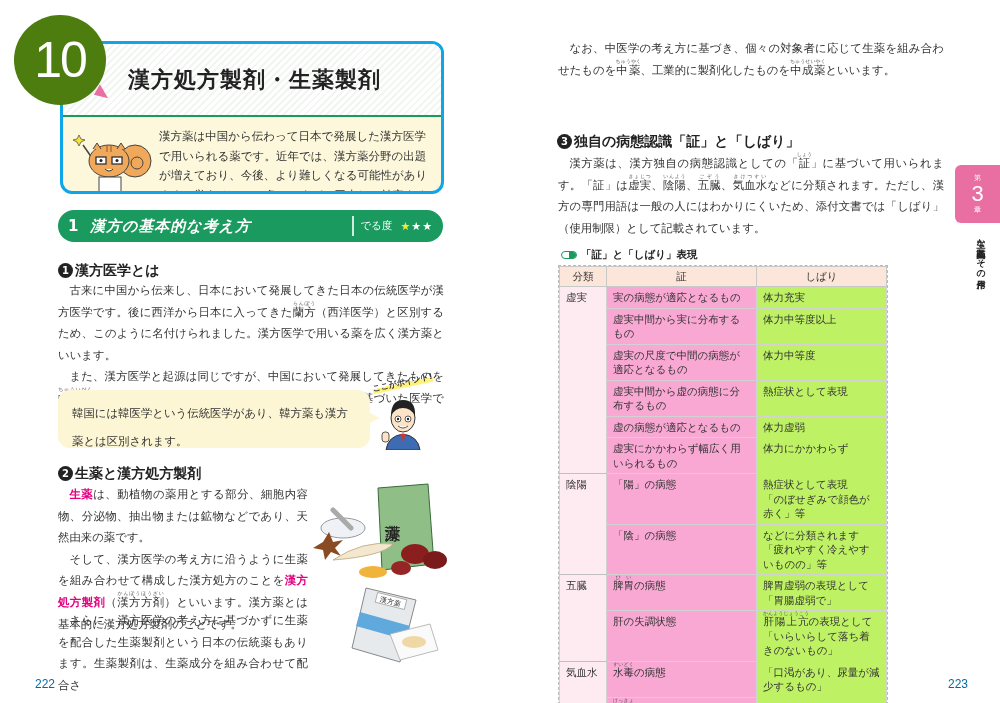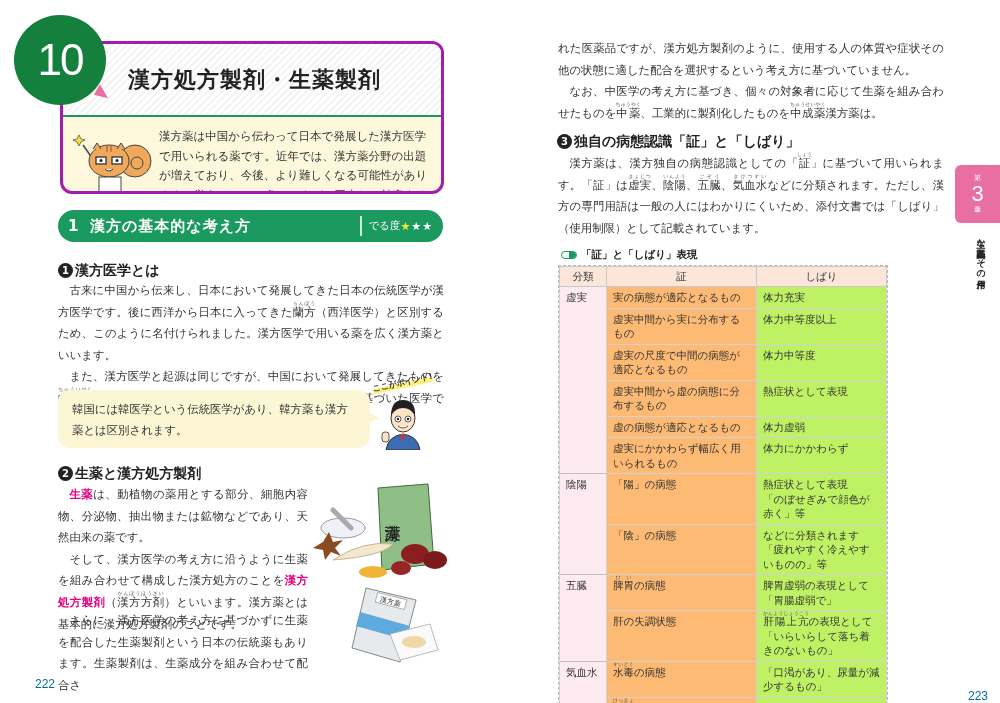--- a/index.html
+++ b/index.html
@@ -6,73 +6,73 @@
   html, body { width: 1000px; height: 703px; background: #ffffff; overflow: hidden; }
   body { position: relative; font-family: "DejaVu Sans", "Liberation Sans", sans-serif; color: #333; }
 
   .page { position: absolute; top: 0; height: 703px; }
   .page-left { left: 0; width: 500px; }
   .page-right { left: 500px; width: 500px; }
 
   
   .lesson-num {
     position: absolute; left: 14px; top: 15px; width: 92px; height: 90px;
-    border-radius: 50%; background: #15803d; color: #fff;
-    font-family: "Liberation Sans", sans-serif; font-size: 44px; font-weight: 500;
+    border-radius: 50%; background: #4d7c0f; color: #fff;
+    font-family: "Liberation Sans", sans-serif; font-size: 50px; font-weight: 500;
     display: flex; align-items: center; justify-content: center; letter-spacing: -2px;
     z-index: 3;
   }
   .lesson-num::after {
     content: ""; position: absolute; right: -4px; bottom: 6px;
     border-left: 14px solid #e96fa3; border-top: 8px solid transparent; border-bottom: 4px solid transparent;
     transform: rotate(30deg);
   }
   .title-box {
     position: absolute; left: 60px; top: 41px; width: 384px; height: 153px;
-    border: 3px solid #a21caf; border-radius: 12px; overflow: hidden; background: #fdf8dc;
+    border: 3px solid #0ea5e9; border-radius: 12px; overflow: hidden; background: #fdf8dc;
   }
   .title-bar {
     height: 73px; border-bottom: 2px solid #1a9a5e;
     background: repeating-linear-gradient(135deg, #f3f5f2 0 2px, #ffffff 2px 5px);
     display: flex; align-items: center; padding-left: 65px;
   }
   .title-text { font-size: 22px; font-weight: bold; color: #222; letter-spacing: 1px; }
   .intro { display: flex; padding: 10px 12px 0 8px; }
   .mascot-squirrel { width: 86px; height: 72px; flex: none; }
   .intro-text { font-size: 11.5px; line-height: 19.5px; color: #333; padding-left: 2px; }
 
   
   .section-bar {
     position: absolute; left: 58px; top: 210px; width: 385px; height: 32px;
     background: #1a9a5e; border-radius: 16px; color: #fff;
     display: flex; align-items: center; padding-left: 10px;
   }
   .section-num { font-size: 15px; font-weight: bold; width: 22px; }
-  .section-title { font-size: 15px; font-weight: bold; flex: 1; letter-spacing: 1px; }
+  .section-title { font-size: 15px; font-weight: bold; flex: 1; letter-spacing: 1px; font-style: italic; }
   .freq-sep { width: 2px; height: 20px; background: #cdeedd; margin-right: 6px; }
-  .freq-label { font-size: 10.5px; }
+  .freq-label { font-size: 10.5px; margin-right: 8px; }
   .stars { font-size: 11px; margin-right: 10px; letter-spacing: 1px; }
   .star-on { color: #f4e73a; }
   .star-off { color: #ffffff; }
 
   
   .h3 { position: absolute; font-size: 14px; font-weight: bold; color: #222; }
   .para { position: absolute; font-size: 11.4px; line-height: 21.6px; color: #333; text-align: justify; }
   .indent { text-indent: 1em; display: block; }
   .pink { color: #e4007f; font-weight: bold; }
   ruby rt { font-size: 5px; color: #555; }
 
   .circled { display: inline-block; width: 15px; height: 15px; border-radius: 50%; background: #222; color: #fff;
     font-size: 10px; text-align: center; line-height: 15px; margin-right: 2px; vertical-align: 1px; }
 
   
   .point-box {
     position: absolute; left: 58px; top: 390px; width: 312px; height: 58px;
     background: #fdf6d4; border-radius: 12px; padding: 9px 14px;
-    font-size: 11.4px; line-height: 21px; color: #333;
+    font-size: 11.4px; line-height: 28px; color: #333;
   }
   .point-box::after {
     content: ""; position: absolute; right: -10px; top: 22px;
     border-left: 12px solid #fdf6d4; border-top: 6px solid transparent; border-bottom: 6px solid transparent;
   }
   .point-label { position: absolute; left: 372px; top: 377px; font-size: 8px; font-weight: bold; color: #333;
     transform: rotate(-12deg); background: linear-gradient(transparent 55%, #fff27a 55%); }
   .mascot-man { position: absolute; left: 378px; top: 392px; width: 50px; height: 58px; }
 
   
@@ -98,21 +98,21 @@
   .pill-icon { width: 16px; height: 8px; border: 1.5px solid #1a9a5e; border-radius: 4px; margin-right: 4px; position: relative; overflow: hidden; }
   .pill-icon::after { content: ""; position: absolute; right: 0; top: 0; width: 7px; height: 100%; background: #1a9a5e; }
 
   .kampo-table {
     position: absolute; left: 559px; top: 266px; width: 328px; border-collapse: collapse;
     font-size: 10.5px; line-height: 14.5px; color: #333; outline: 1px dashed #b9b9b9;
   }
   .kampo-table th { background: #fbe6d9; font-weight: normal; height: 20px; border: 1px solid #c8c8c8; text-align: center; }
   .kampo-table td { border: 1px solid #d2d2d2; padding: 3px 6px; vertical-align: top; }
   .kampo-table td.cat { background: #fdebf1; width: 47px; border-bottom: 1px solid #c0c0c0; }
-  .kampo-table td.sho { background: #fdba74; width: 150px; }
+  .kampo-table td.sho { background: #f9a8d4; width: 150px; }
   .kampo-table td.shibari { background: #bef264; }
 </style>
 </head>
 <body>
 
 <div class="page page-left">
 
   <div class="lesson-num">10</div>
 
   <div class="title-box">
@@ -210,22 +210,21 @@
     <path d="M40 50 l40 -10 8 26 -38 10z" fill="#fafafa" stroke="#aaa" stroke-width="0.8"></path>
     <ellipse cx="64" cy="58" rx="12" ry="6" fill="#f0d8a6"></ellipse>
   </svg>
 
   <div class="page-number" style="left:35px; top:677px;">222</div>
 </div>
 
 <div class="page page-right">
 
   <div class="para" style="left:58px; top:38px; width:386px;">
-    <span>れた医薬品ですが、漢方処方製剤のように、使用する人の体質や症状その他の状態に適した配合を選択するという考え方に基づいていません。</span>
-    <span class="indent"><span>なお、中医学の考え方に基づき、個々の対象者に応じて生薬を組み合わせたものを</span><ruby><span>中薬</span><rt>ちゅうやく</rt></ruby><span>、工業的に製剤化したものを</span><ruby><span>中成薬</span><rt>ちゅうせいやく</rt></ruby><span>漢方薬は。</span></span>
+    <span class="indent"><span>なお、中医学の考え方に基づき、個々の対象者に応じて生薬を組み合わせたものを</span><ruby><span>中薬</span><rt>ちゅうやく</rt></ruby><span>、工業的に製剤化したものを</span><ruby><span>中成薬</span><rt>ちゅうせいやく</rt></ruby><span>といいます。</span></span>
   </div>
 
   <div class="h3" style="left:57px; top:133px;">
     <span class="circled">3</span><span>独自の病態認識「証」と「しばり」</span>
   </div>
 
   <div class="para" style="left:58px; top:152px; width:386px;">
     <span class="indent"><span>漢方薬は、漢方独自の病態認識としての「</span><ruby><span>証</span><rt>しょう</rt></ruby><span>」に基づいて用いられます。「証」は</span><ruby><span>虚実</span><rt>きょじつ</rt></ruby><span>、</span><ruby><span>陰陽</span><rt>いんよう</rt></ruby><span>、</span><ruby><span>五臓</span><rt>ごぞう</rt></ruby><span>、</span><ruby><span>気血水</span><rt>きけつすい</rt></ruby><span>などに分類されます。ただし、漢方の専門用語は一般の人にはわかりにくいため、添付文書では「しばり」（使用制限）として記載されています。</span></span>
   </div>
 </div>
@@ -303,13 +302,13 @@
   </tbody>
 </table>
 
 <div class="chapter-tab">
   <span class="chapter-small">第</span>
   <span class="chapter-num">3</span>
   <span class="chapter-small">章</span>
 </div>
 <div class="chapter-side">主な医薬品とその作用</div>
 
-<div class="page-number" style="left:968px; top:677px;margin-top:12px;">223</div>
+<div class="page-number" style="left:948px; top:677px;">223</div>
 
 </body></html>

